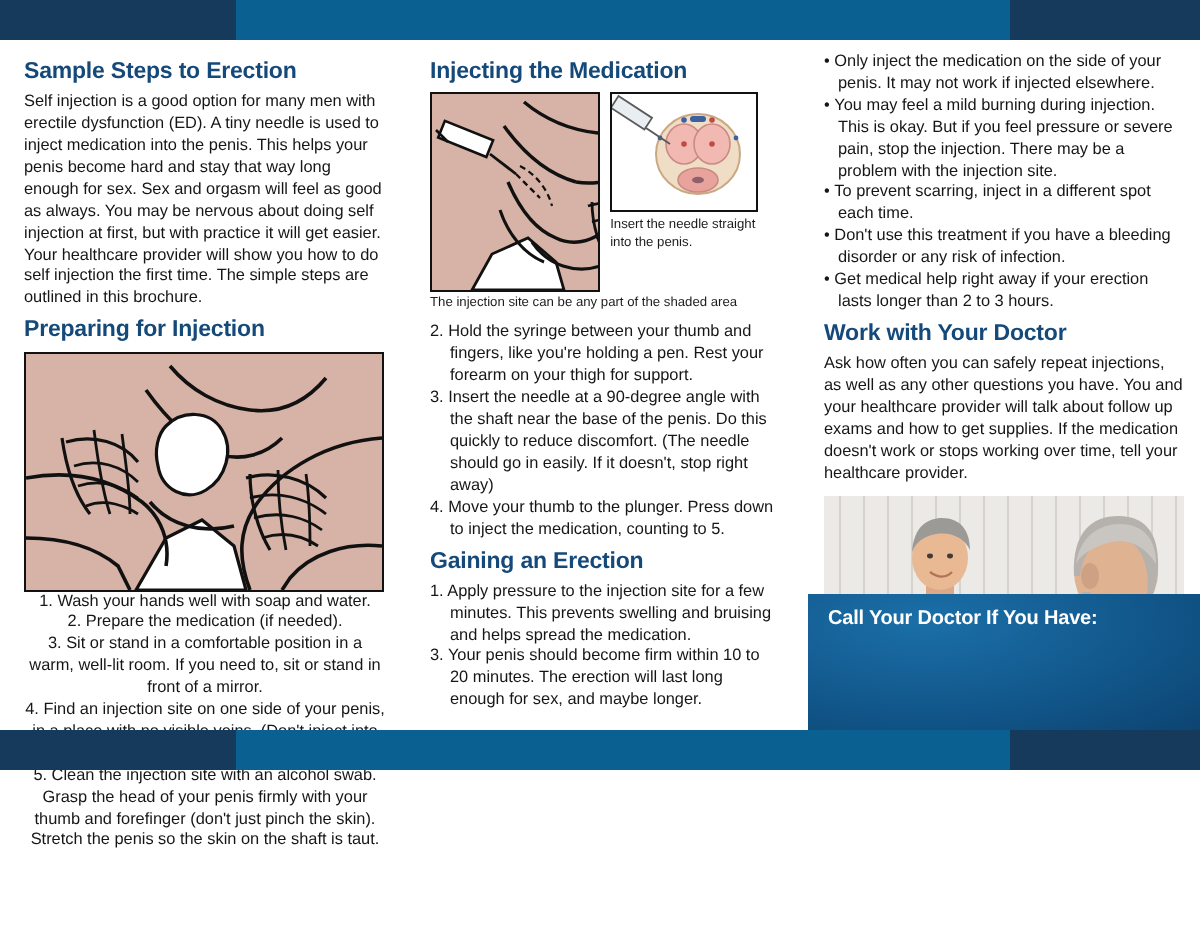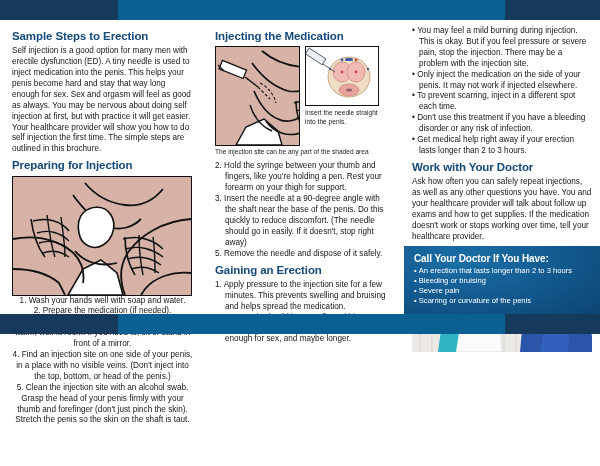--- a/index.html
+++ b/index.html
@@ -10,21 +10,21 @@
   body {
     width: 600px;
     height: 466px;
     overflow: hidden;
     font-family: "Liberation Sans", sans-serif;
     color: #1c1c1c;
   }
   .page {
     position: relative;
     width: 600px;
-    height: 334px;
+    height: 385px;
     background: #ffffff;
   }
 
   
   .bar {
     position: absolute;
     left: 0;
     width: 600px;
     height: 20px;
     display: flex;
@@ -307,37 +307,37 @@
           </div>
           <p class="caption-side">Insert the needle straight into the penis.</p>
         </div>
       </div>
 
       <p class="caption">The injection site can be any part of the shaded area</p>
 
       <ol class="numlist hang">
         <li>2. Hold the syringe between your thumb and fingers, like you're holding a pen. Rest your forearm on your thigh for support.</li>
         <li>3. Insert the needle at a 90-degree angle with the shaft near the base of the penis. Do this quickly to reduce discomfort. (The needle should go in easily. If it doesn't, stop right away)</li>
-        <li>5. Remove the needle and dispose of it safely.</li>
+        <li>4. Move your thumb to the plunger. Press down to inject the medication, counting to 5.</li>
       </ol>
 
       <h2 class="section-title tight">Gaining an Erection</h2>
 
       <ol class="numlist hang">
         <li>1. Apply pressure to the injection site for a few minutes. This prevents swelling and bruising and helps spread the medication.</li>
         <li>3. Your penis should become firm within 10 to 20 minutes. The erection will last long enough for sex, and maybe longer.</li>
       </ol>
     </div>
 
     <div class="col col-right">
 
 
       <ul class="bullets">
+        <li>•&nbsp;<span>Only inject the medication on the side of your penis. It may not work if injected elsewhere.</span></li>
         <li>•&nbsp;<span>You may feel a mild burning during injection. This is okay. But if you feel pressure or severe pain, stop the injection. There may be a problem with the injection site.</span></li>
-        <li>•&nbsp;<span>Only inject the medication on the side of your penis. It may not work if injected elsewhere.</span></li>
         <li>•&nbsp;<span>To prevent scarring, inject in a different spot each time.</span></li>
         <li>•&nbsp;<span>Don't use this treatment if you have a bleeding disorder or any risk of infection.</span></li>
         <li>•&nbsp;<span>Get medical help right away if your erection lasts longer than 2 to 3 hours.</span></li>
       </ul>
 
       <h2 class="section-title">Work with Your Doctor</h2>
 
       <p class="body">Ask how often you can safely repeat injections, as well as any other questions you have. You and your healthcare provider will talk about follow up exams and how to get supplies. If the medication doesn't work or stops working over time, tell your healthcare provider.</p>
 
       <div class="photo">
@@ -411,26 +411,20 @@
 
             <path d="M129 48 C132 58 140 63 148 62 C143 60 136 55 133 48 Z" fill="#b5b2ad"></path>
           </g>
         </svg>
       </div>
     </div>
   </div>
 
   <div class="callbox">
     <h3>Call Your Doctor If You Have:</h3>
-    <ul>
-      <li>•&nbsp;<span>An erection that lasts longer than 2 to 3 hours</span></li>
-      <li>•&nbsp;<span>Bleeding or bruising</span></li>
-      <li>•&nbsp;<span>Severe pain</span></li>
-      <li>•&nbsp;<span>Scarring or curvature of the penis</span></li>
-    </ul>
   </div>
 
   <div class="bar bottom">
     <div class="seg-dark-l"></div>
     <div class="seg-mid"></div>
     <div class="seg-dark-r"></div>
   </div>
 
 </div>
 

